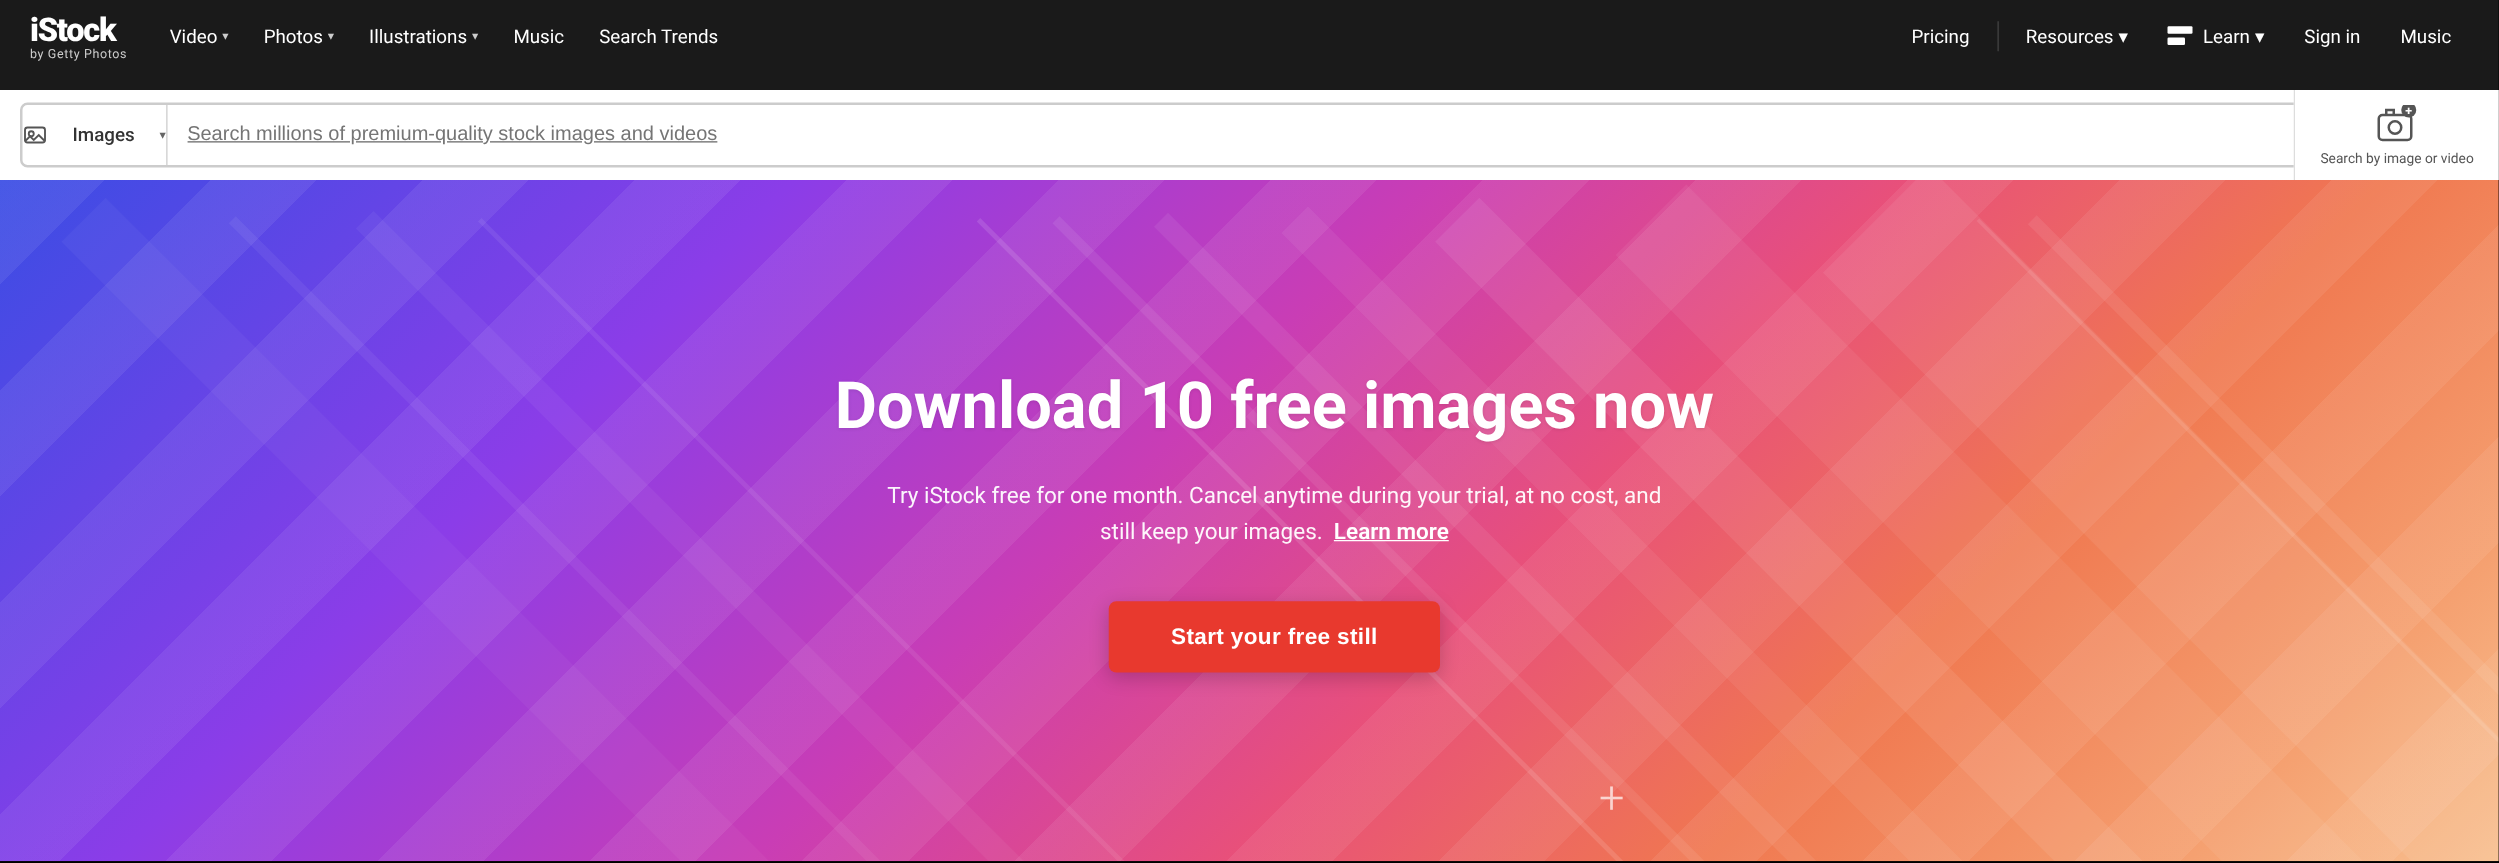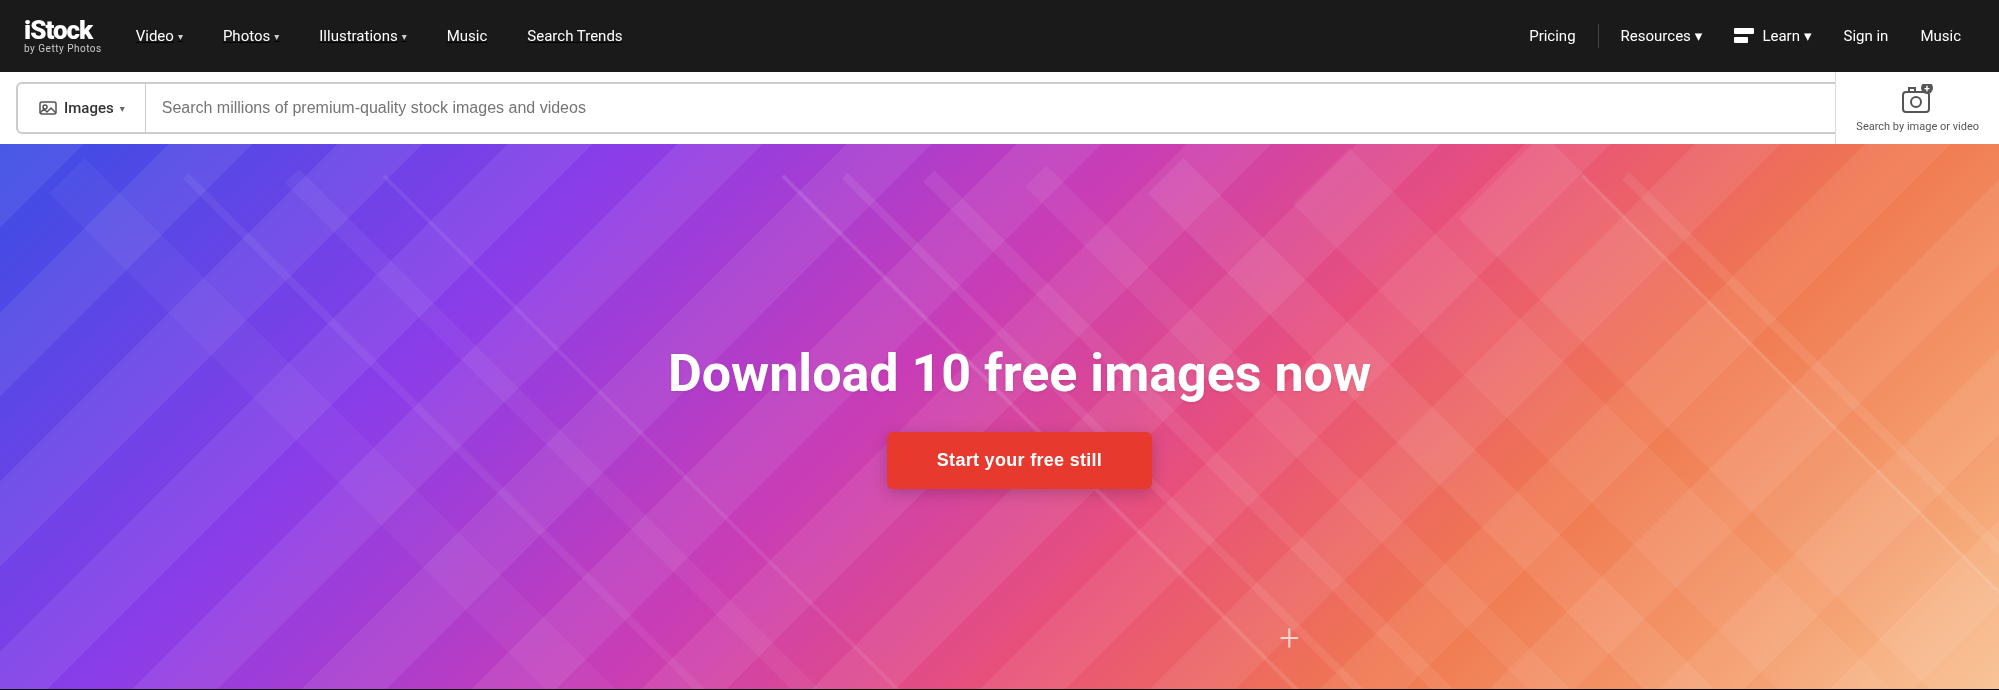--- a/index.html
+++ b/index.html
@@ -2,22 +2,22 @@
 <html><head>
   <meta charset="utf-8">
   <style>
     * { margin: 0; padding: 0; box-sizing: border-box; }
     body { font-family: -apple-system, BlinkMacSystemFont, 'Segoe UI', Roboto, Arial, sans-serif; background: #000; overflow-x: hidden; }
 
     
     .navbar {
       background: #1a1a1a;
       display: flex;
-      align-items: center;
-      padding: 0 24px;
+      align-items: flex-start;
+      padding: 12px 24px;
       height: 72px;
       position: relative;
       z-index: 10;
     }
     .logo-area {
       display: flex;
       flex-direction: column;
       margin-right: 24px;
       flex-shrink: 0;
     }
@@ -30,23 +30,22 @@
     }
     .logo-sub {
       font-size: 10px;
       color: #ccc;
       letter-spacing: 0.5px;
       line-height: 1.2;
     }
     .nav-left {
       display: flex;
       align-items: center;
-      gap: 20px;
+      gap: 8px;
       flex: 1;
-      text-decoration: underline;
     }
     .nav-item {
       display: flex;
       align-items: center;
       gap: 4px;
       color: #fff;
       font-size: 15px;
       padding: 8px 10px;
       cursor: pointer;
       white-space: nowrap;
@@ -110,22 +109,22 @@
       border: 2px solid #ccc;
       border-radius: 6px;
       width: 100%;
       height: 52px;
       overflow: hidden;
       background: #fff;
     }
     .search-type-selector {
       display: flex;
       align-items: center;
-      gap: 6px;
-      padding: 0 20px;
+      gap: 20px;
+      padding: 0 0;
       cursor: pointer;
       border-right: 1px solid #ccc;
       height: 100%;
       flex-shrink: 0;
       white-space: nowrap;
     }
     .search-type-icon {
       width: 20px;
       height: 20px;
       display: flex;
@@ -144,20 +143,21 @@
     }
     .search-input {
       flex: 1;
       border: none;
       outline: none;
       font-size: 16px;
       color: #666;
       padding: 0 16px;
       height: 100%;
       background: transparent;
+      text-decoration: underline;
     }
     .search-by-image {
       display: flex;
       flex-direction: column;
       align-items: center;
       justify-content: center;
       padding: 0 20px;
       cursor: pointer;
       height: 72px;
       border-left: 1px solid #ddd;
@@ -370,17 +370,21 @@
     <div class="stripe" style="width:4px;height:900px;top:-100px;left:35%;background:rgba(255,255,255,0.08)"></div>
     <div class="stripe" style="width:20px;height:900px;top:-100px;left:30%;background:rgba(255,255,255,0.05)"></div>
     <div class="stripe" style="width:8px;height:900px;top:-100px;left:25%;background:rgba(255,255,255,0.06)"></div>
     <div class="stripe" style="width:50px;height:900px;top:-100px;left:18%;background:rgba(255,255,255,0.04)"></div>
     <div class="stripe" style="width:3px;height:900px;top:-100px;left:95%;background:rgba(255,255,255,0.1)"></div>
     <div class="stripe" style="width:10px;height:900px;top:-100px;left:97%;background:rgba(255,255,255,0.08)"></div>
   </div>
 
   <div class="hero-content">
     <h1 class="hero-title">Download 10 free images now</h1>
+    <p class="hero-subtitle">
+      <span>Try iStock free for one month. Cancel anytime during your trial, at no cost, and<br>still keep your images.</span>
+      &nbsp;<a href="#">Learn more</a>
+    </p>
     <button class="cta-button">Start your free still</button>
   </div>
 
   <div class="hero-plus">+</div>
 </section>
 
 </body></html>

